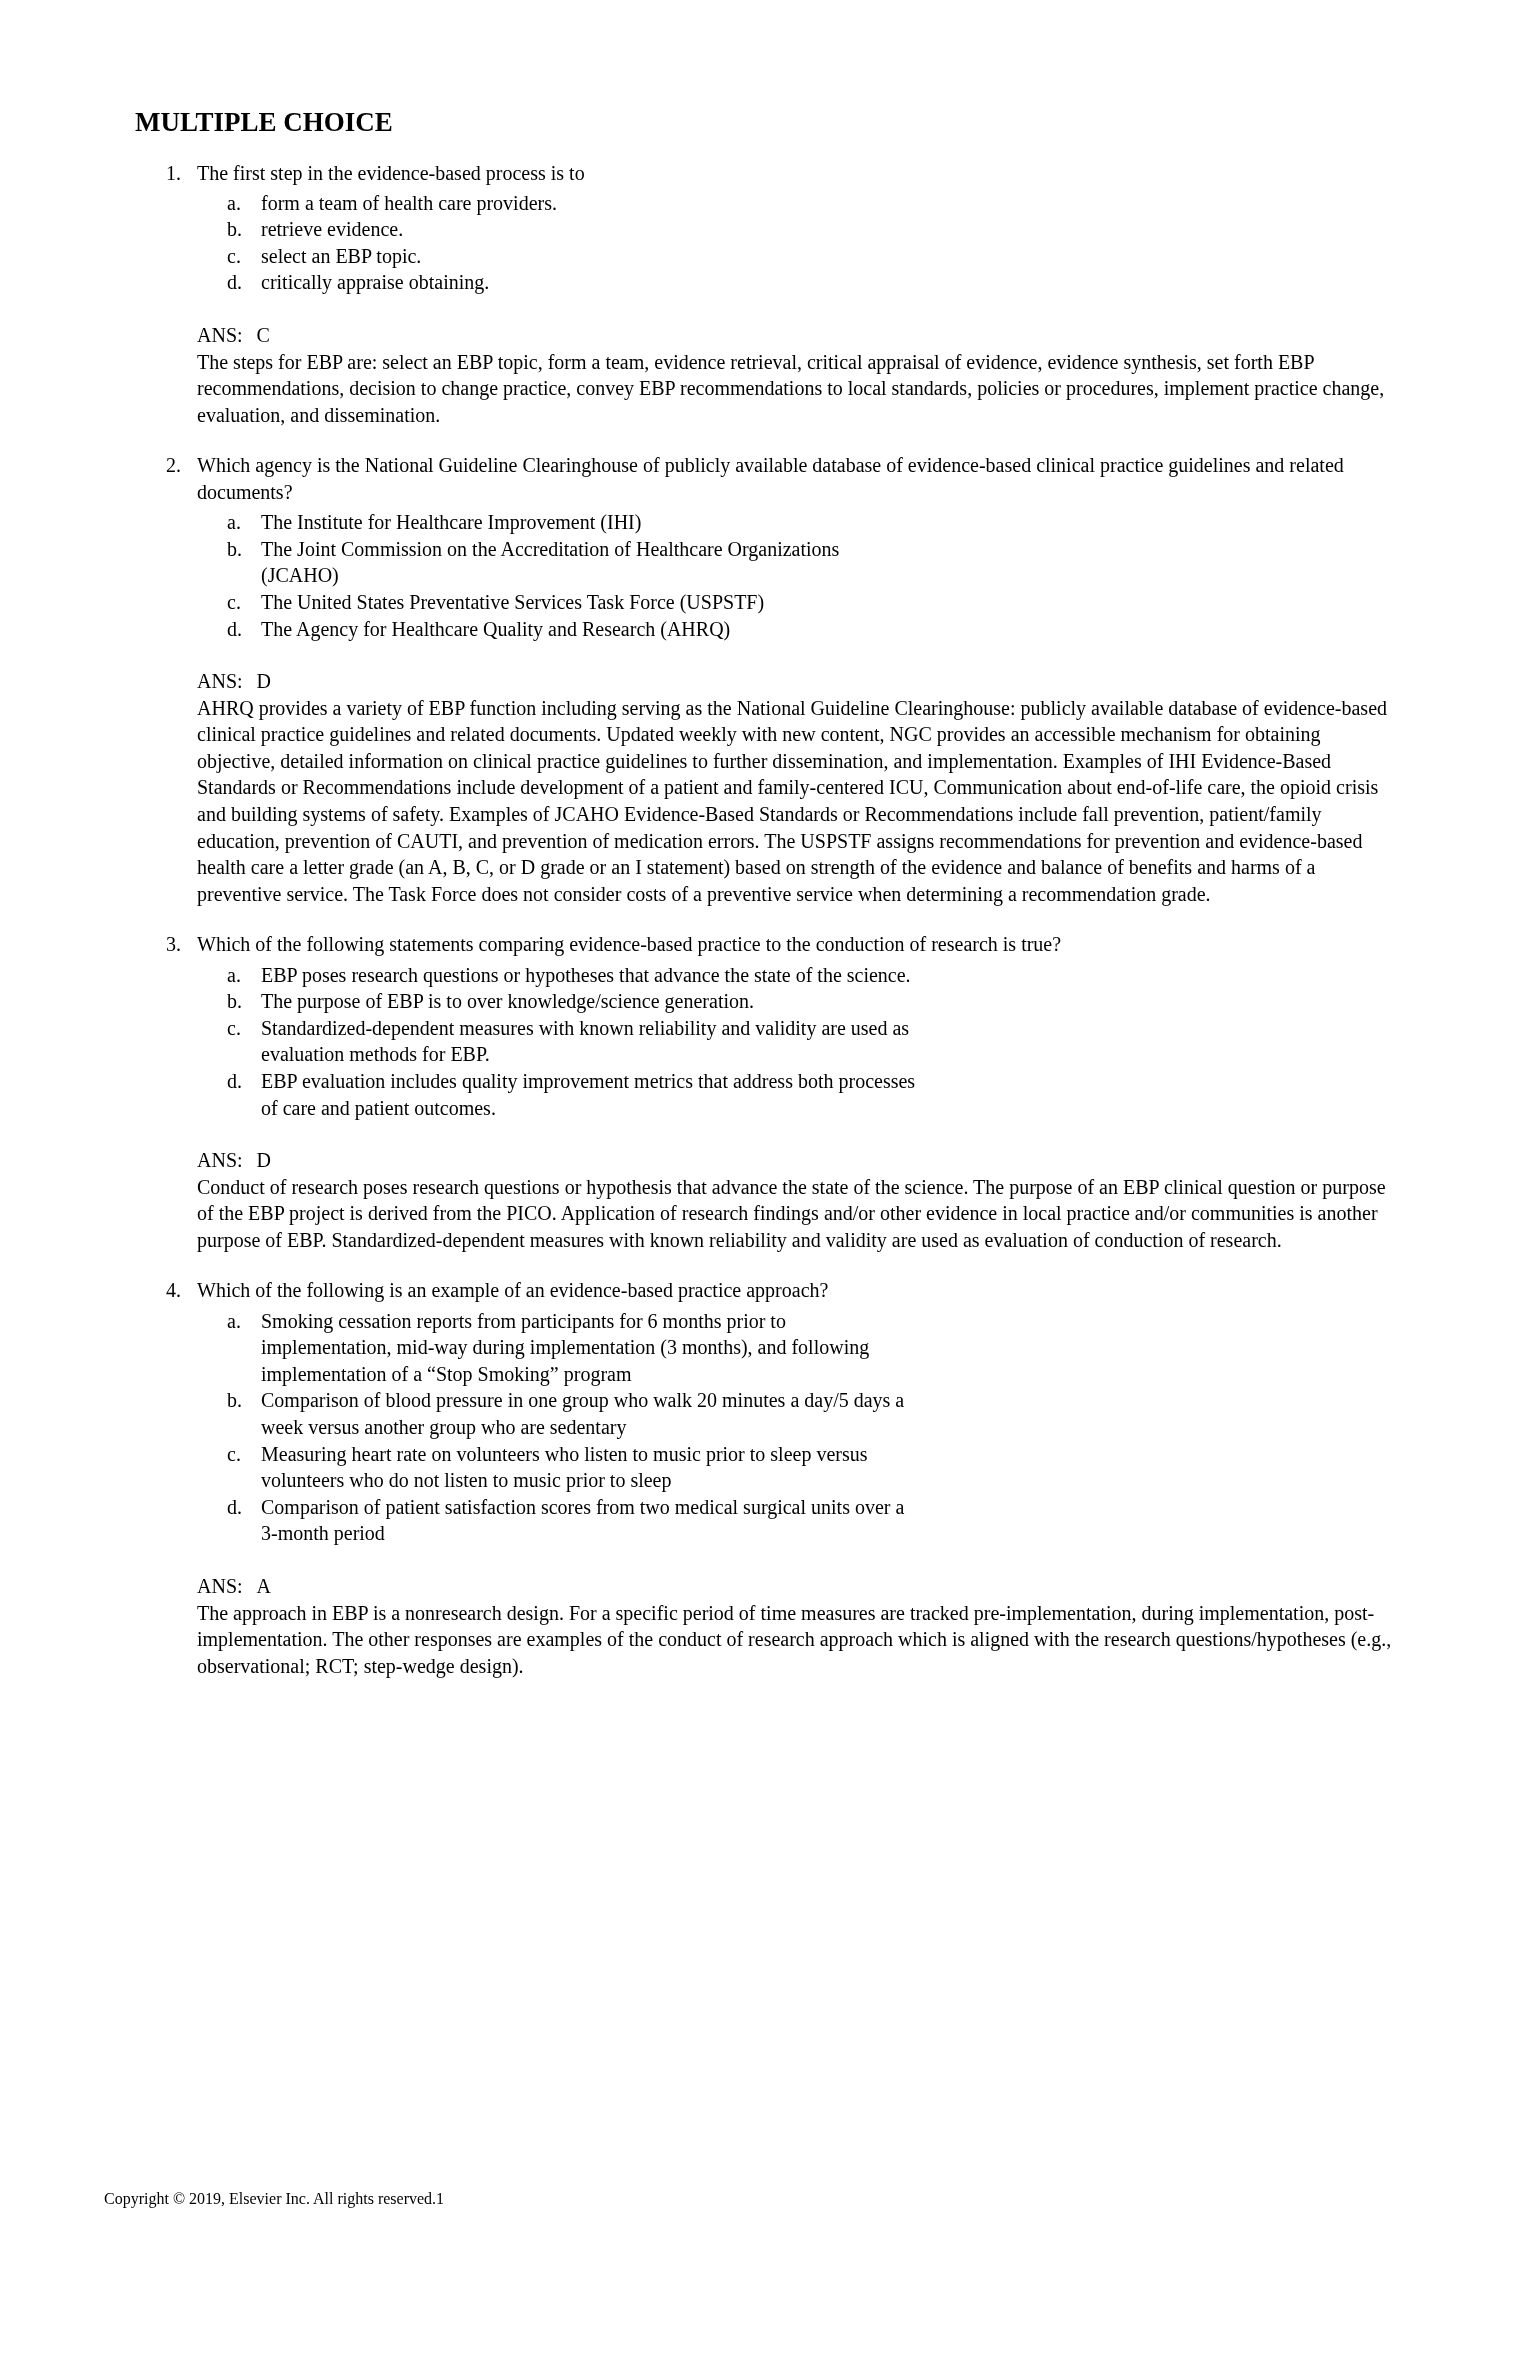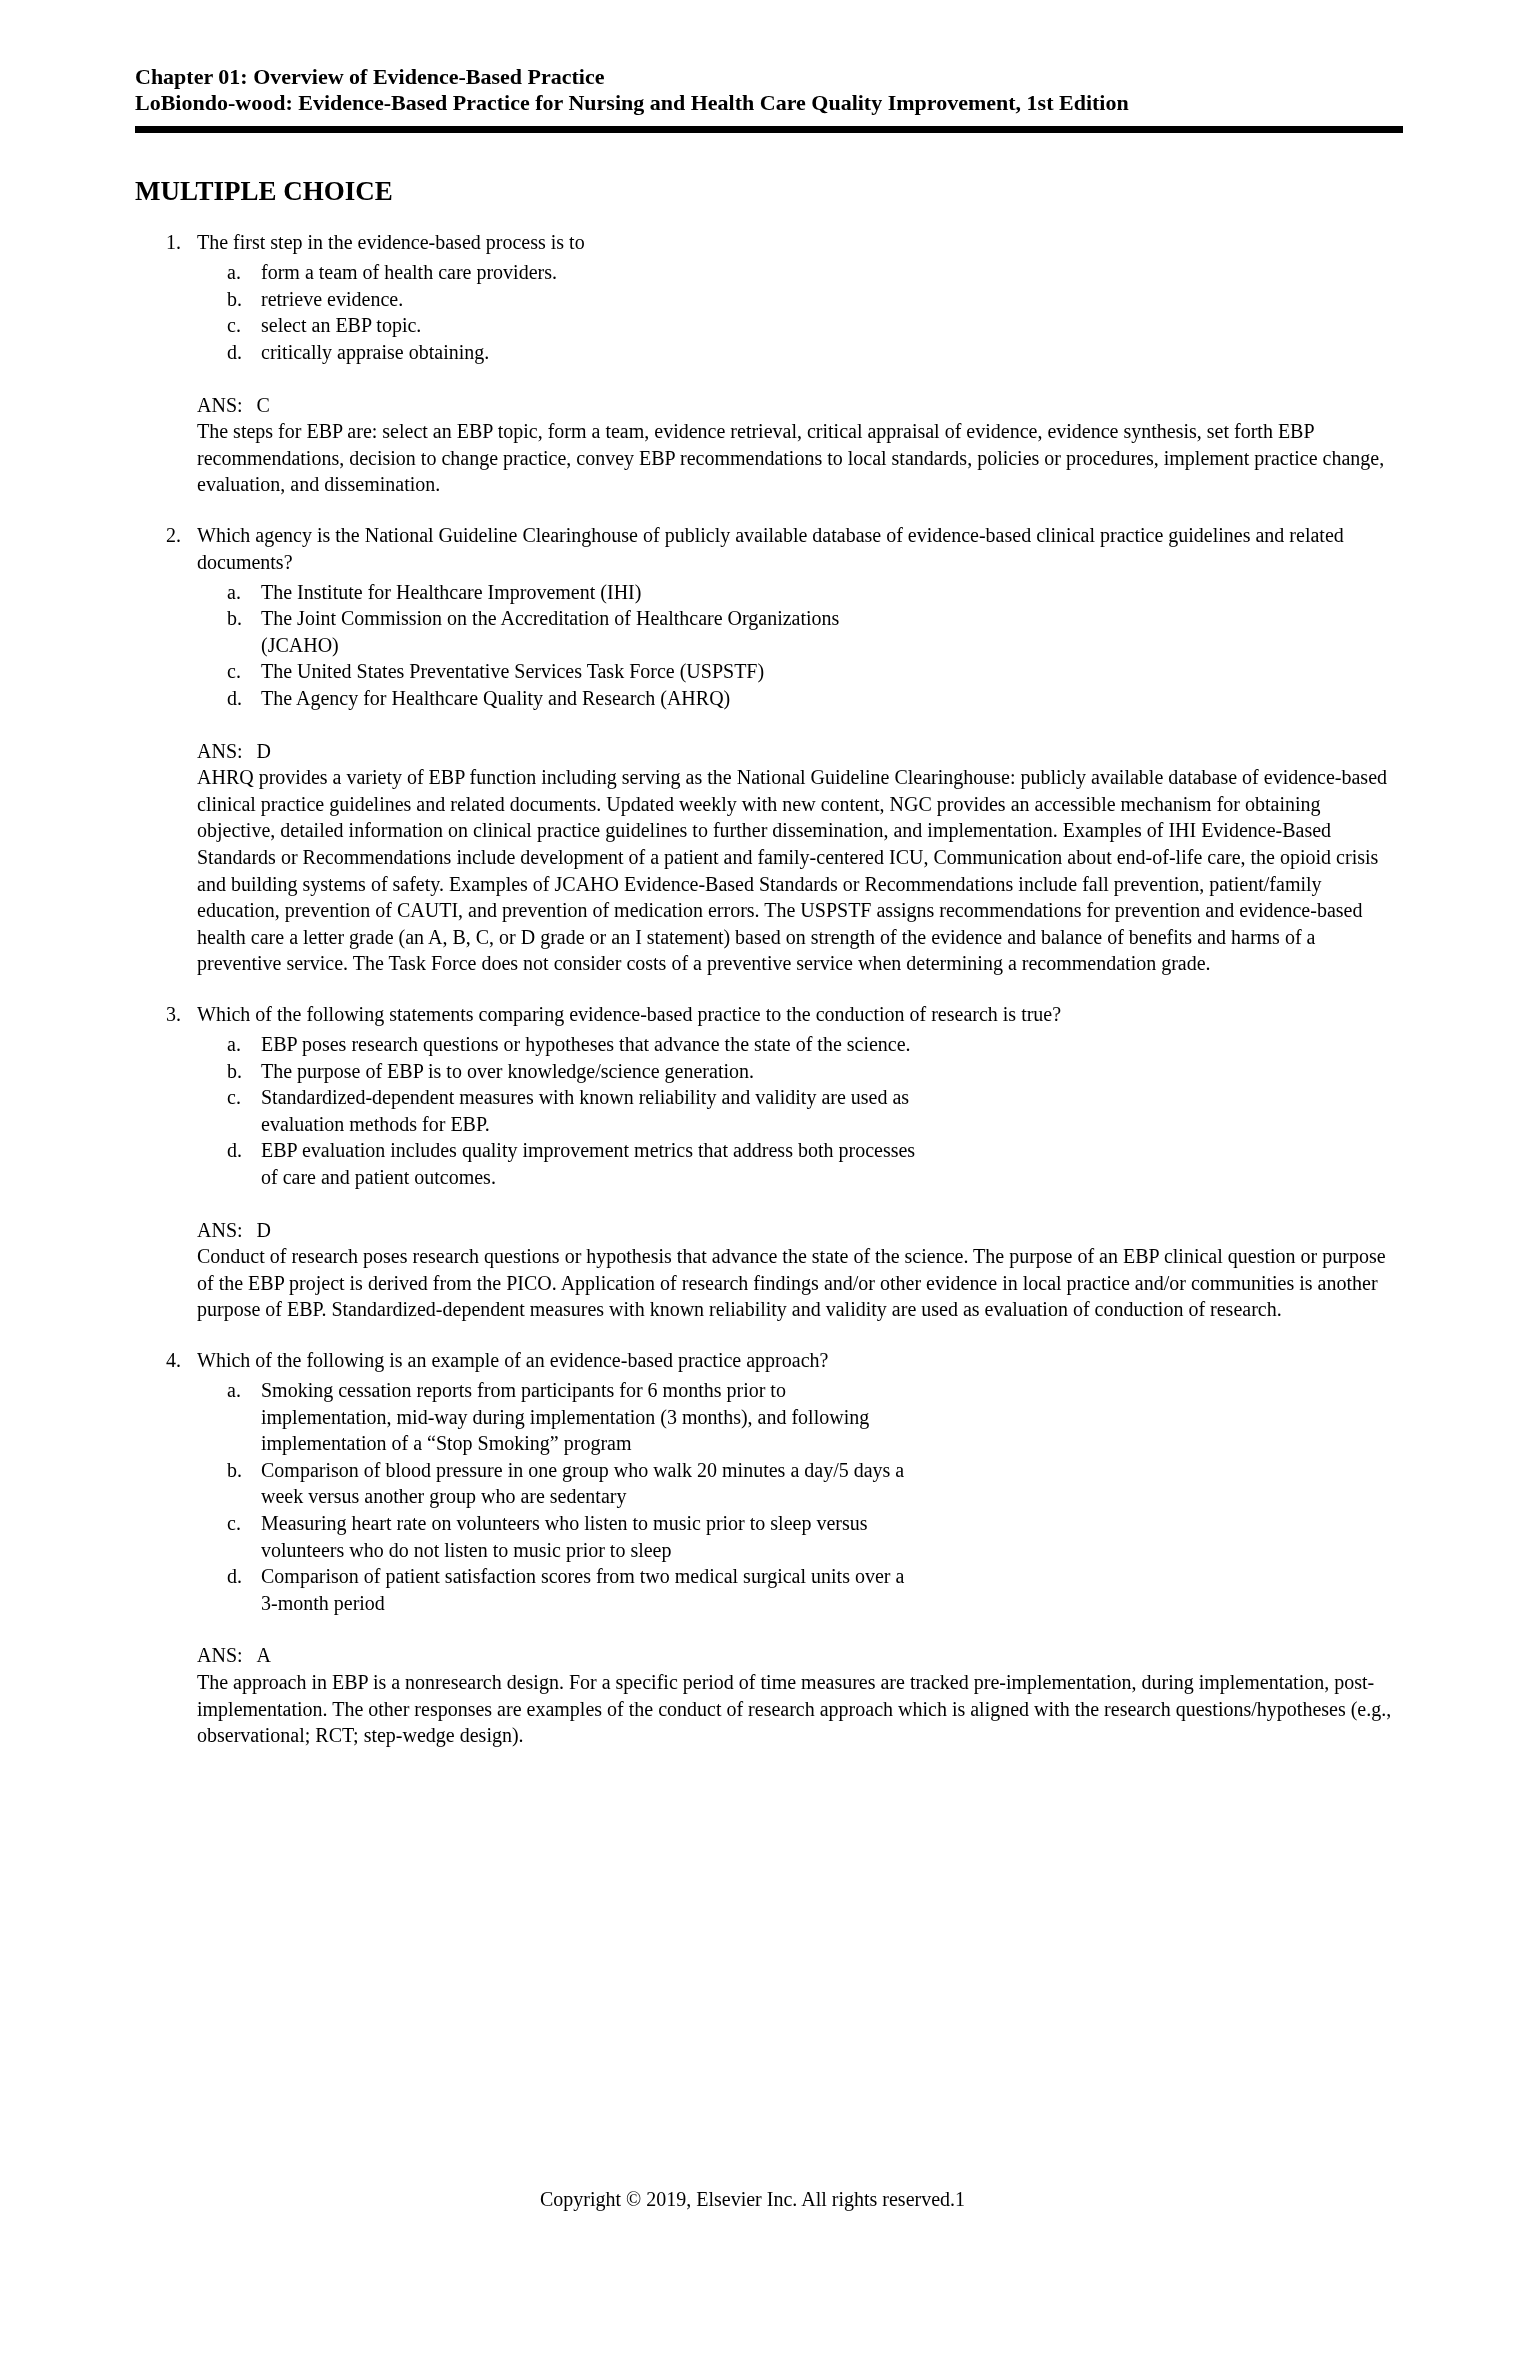--- a/index.html
+++ b/index.html
@@ -36,36 +36,31 @@
   .ans-line { }
   .ans-value { margin-left: 14px; }
   .rationale { }
 
   footer {
     position: absolute;
     left: 67px;
     right: 137px;
     top: 2187px;
     display: flex;
-    justify-content: center;
-    font-size: 20px;
+    justify-content: flex-start;
+    font-size: 16px;
     line-height: 24px;
     margin-left: 37px;
   }
 </style>
 </head>
 <body>
 
 <div class="page">
 
-  <header>
-    <div class="h-line">Chapter 01: Overview of Evidence-Based Practice</div>
-    <div class="h-line">LoBiondo-wood: Evidence-Based Practice for Nursing and Health Care Quality Improvement, 1st Edition</div>
-    <div class="rule"></div>
-  </header>
 
   <div class="mc-heading">MULTIPLE CHOICE</div>
 
   <main id="questions">
       <section class="question">
         <div class="q-line">
           <span class="qnum">1.</span>
           <div class="qtext">The first step in the evidence-based process is to</div>
         </div>
         <div class="options">

